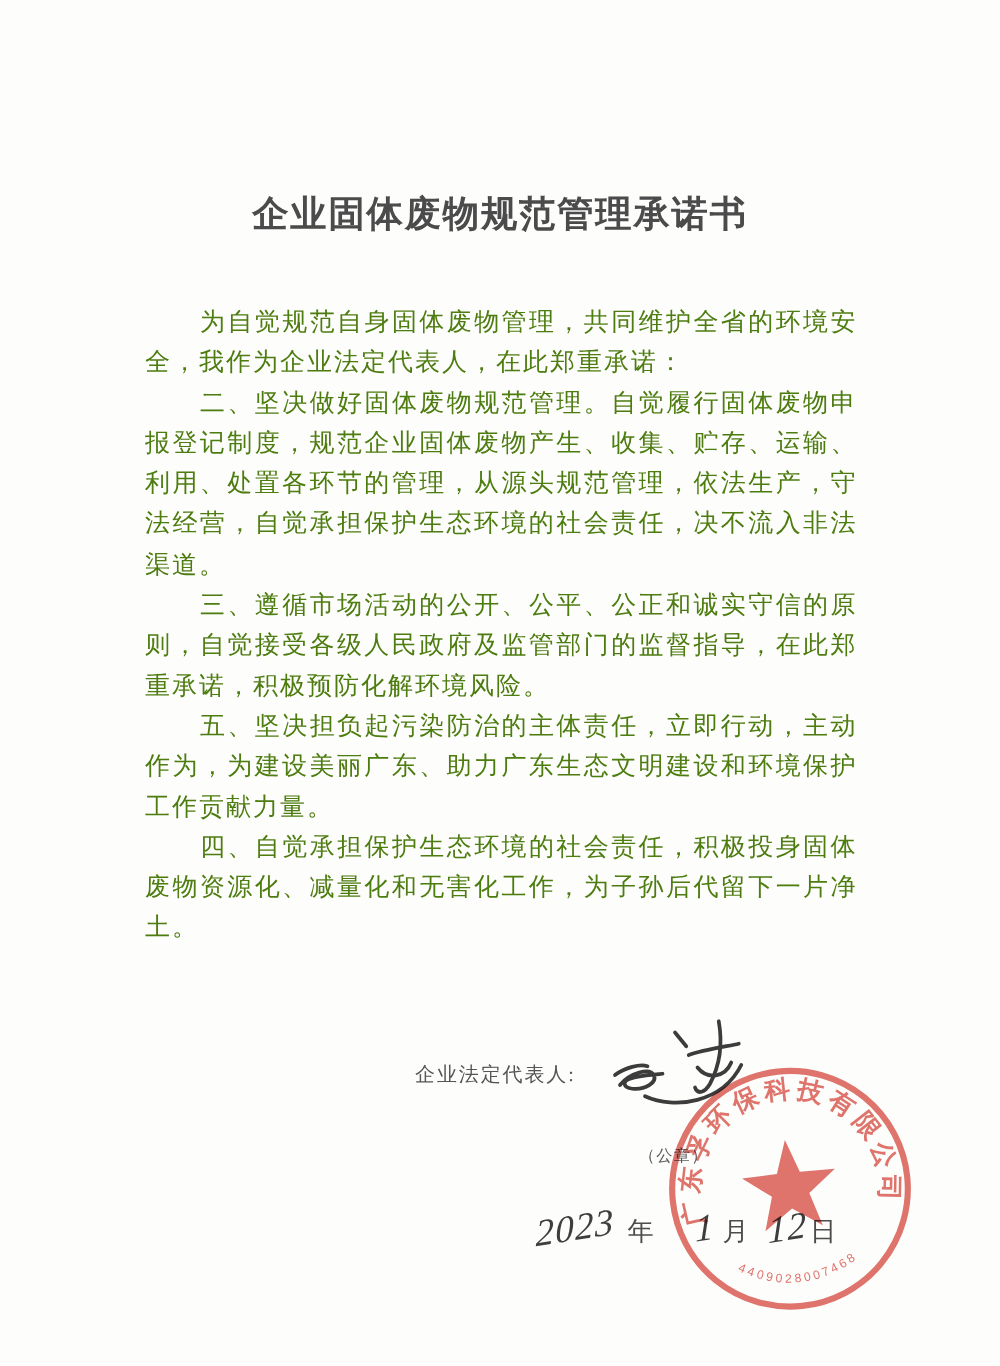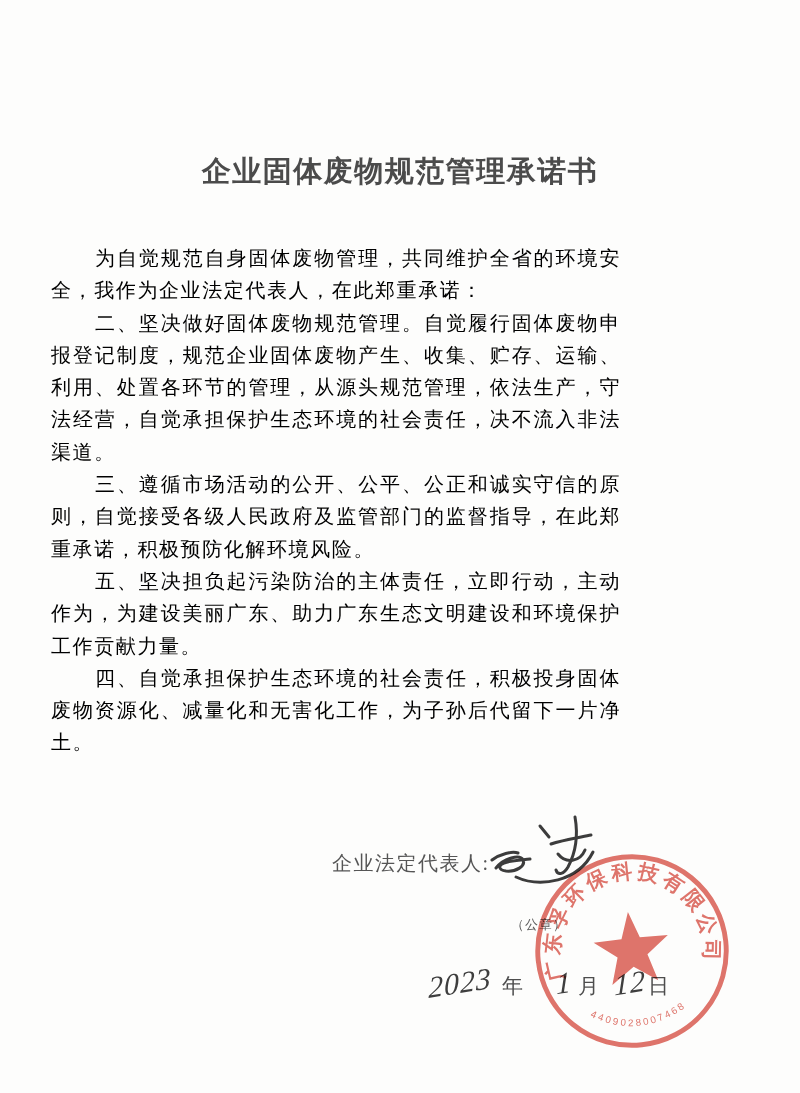--- a/index.html
+++ b/index.html
@@ -18,32 +18,32 @@
   .doc-title {
     margin-top: 152px;
     text-align: center;
     font-size: 29px;
     font-weight: 700;
     letter-spacing: 1.5px;
     color: #4b4b4b;
   }
   .doc-body {
     width: 570px;
-    margin: 50px 110px 0 51px;
+    margin: 50px 110px 0 116px;
     font-size: 20px;
     line-height: 32.3px;
     letter-spacing: 1.6px;
     text-align: justify;
-    color: #000000;
+    color: #4d7c0f;
   }
   .doc-body p { text-indent: 44px; margin: 0; }
   .sig-row {
     position: absolute;
     top: 850px; left: 332px;
-    font-size: 20px;
+    font-size: 16px;
     letter-spacing: 1.5px;
     color: #555;
   }
   .signature-svg {
     position: absolute;
     top: 814px; left: 488px;
     width: 122px; height: 88px;
   }
   .signature-svg path {
     fill: none;

